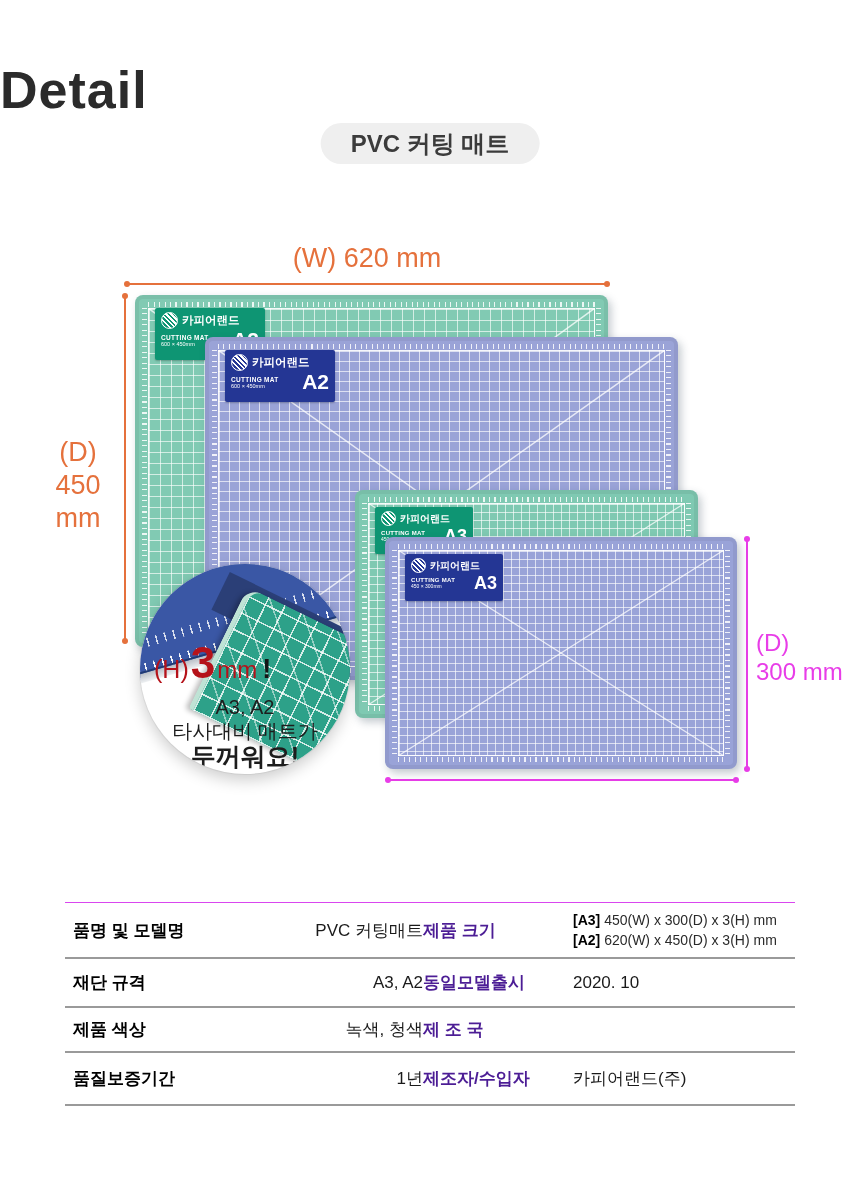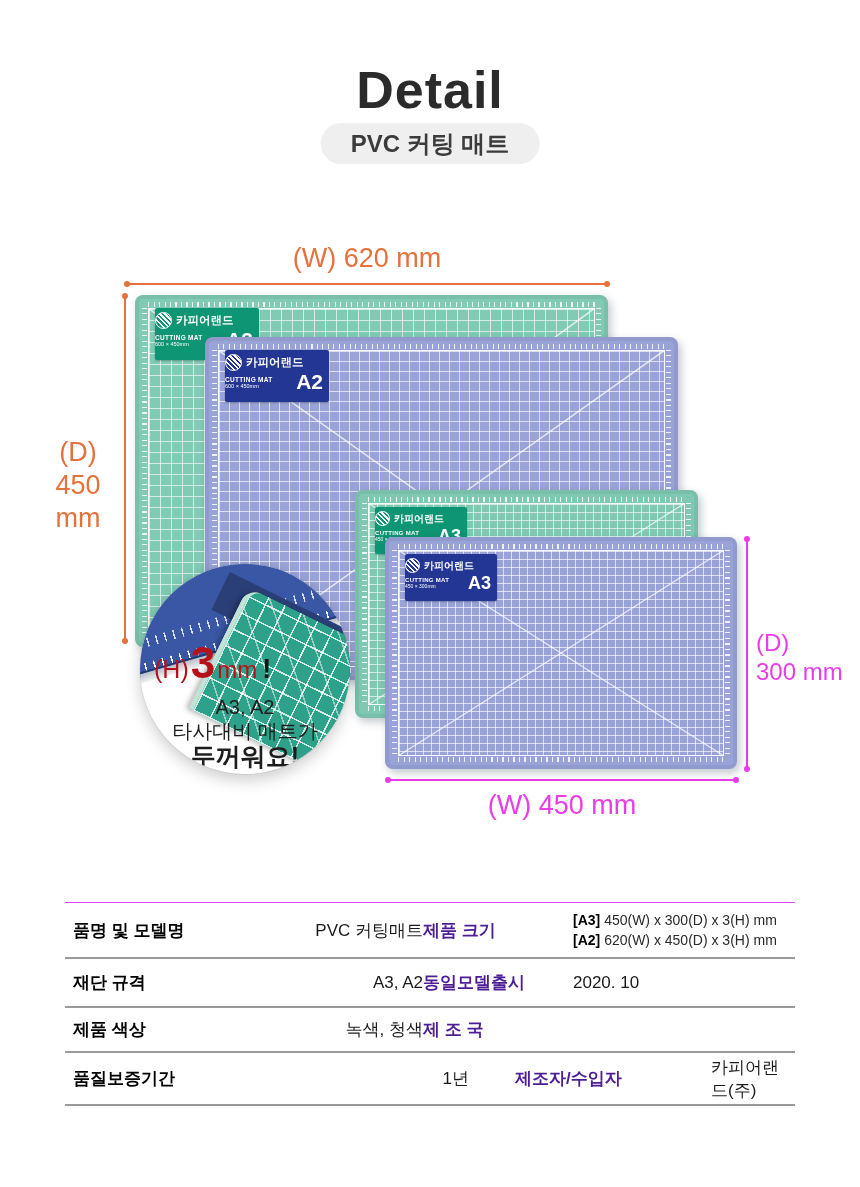--- a/index.html
+++ b/index.html
@@ -1,20 +1,20 @@
 <!DOCTYPE html>
 <html style="--c-orange: #e5713c; --c-magenta: #e83de8; --c-red: #b5121a; --c-title: #2b2b2b; --c-pill: #efefef;"><head>
 <meta charset="utf-8">
 <style>
   html,body{margin:0;padding:0;background:#fff;}
   .canvas{position:relative;width:860px;height:1187px;margin:0 auto;background:#fff;
           font-family:"Liberation Sans",sans-serif;overflow:hidden;}
 
   
-  .page-title{position:absolute;top:60px;left:0;width:100%;text-align:center;
+  .page-title{position:absolute;top:60px;left:0;width:100%;
               font-size:52px;font-weight:bold;letter-spacing:1px;color:var(--c-title);}
   .pill{position:absolute;top:123px;left:50%;transform:translateX(-50%);
         background:var(--c-pill);border-radius:21px;height:41px;line-height:41px;
         padding:0 30px;font-size:24px;font-weight:bold;color:#3b3b3b;white-space:nowrap;}
 
   
   .dim-text{position:absolute;line-height:1.22;}
   .dim-orange{color:var(--c-orange);}
   .dim-magenta{color:var(--c-magenta);}
   .dim-top-text{top:242px;left:217px;width:300px;text-align:center;font-size:27px;}
@@ -46,21 +46,21 @@
          repeating-linear-gradient(to bottom, rgba(255,255,255,.65) 0 1px, transparent 1px var(--cell));}
   .mat svg.diag{position:absolute;inset:13px;width:calc(100% - 26px);height:calc(100% - 26px);}
   .tick{position:absolute;}
   .tick.t,.tick.b{left:13px;right:13px;height:5px;
        background:repeating-linear-gradient(to right, rgba(255,255,255,.85) 0 1px, transparent 1px 5.5px);}
   .tick.l,.tick.r{top:13px;bottom:13px;width:5px;
        background:repeating-linear-gradient(to bottom, rgba(255,255,255,.85) 0 1px, transparent 1px 5.5px);}
   .tick.t{top:7px;} .tick.b{bottom:7px;} .tick.l{left:7px;} .tick.r{right:7px;}
 
   .badge{position:absolute;background:var(--badge);color:#fff;border-radius:2px;
-         padding:4px 6px 3px 0;box-shadow:0 1px 2px rgba(0,0,0,.25);}
+         padding:4px 6px 3px 6px;box-shadow:0 1px 2px rgba(0,0,0,.25);}
   .badge-row1{display:flex;align-items:center;gap:4px;}
   .badge-logo{display:inline-block;border-radius:50%;background:
         repeating-linear-gradient(45deg, var(--badge) 0 1.5px, #fff 1.5px 3.5px);
         border:1px solid #fff;}
   .badge-row2{display:flex;align-items:center;margin-top:2px;}
   .badge-mid{display:flex;flex-direction:column;}
   .badge-product{font-weight:bold;letter-spacing:.3px;}
   .badge-size{margin-left:auto;font-weight:bold;line-height:.9;}
   .badge.sz-a2{width:98px;height:45px;left:20px;top:13px;}
   .badge.sz-a2 .badge-logo{width:15px;height:15px;}
@@ -110,21 +110,21 @@
   .h-mark{font-size:27px;font-weight:bold;color:#151515;margin-left:3px;}
   .c-line{position:absolute;left:0;width:100%;text-align:center;color:#1d1d1d;}
   .c-line1{top:132px;font-size:20px;}
   .c-line2{top:154px;font-size:20px;}
   .c-line3{top:176px;font-size:25px;font-weight:bold;}
 
   
   .spec{position:absolute;left:65px;top:902px;width:730px;border-top:1px solid #d946ef;z-index:7;}
   .spec-row{display:flex;align-items:center;border-bottom:2px solid #9a9a9a;}
   .spec-row.r0{min-height:54px;} .spec-row.r1{min-height:47px;}
-  .spec-row.r2{min-height:43px;} .spec-row.r3{min-height:51px;gap:46px;}
+  .spec-row.r2{min-height:43px;} .spec-row.r3{min-height:51px;}
   .cell{box-sizing:border-box;}
   .cell.lab{width:148px;padding-left:8px;font-size:17px;font-weight:bold;color:#000;}
   .cell.val{width:210px;font-size:17px;color:#1a1a1a;text-align:right;}
   .cell.lab2{width:150px;font-size:17px;font-weight:bold;color:#4c1d95;}
   .cell.val2{flex:1;font-size:17px;color:#1a1a1a;}
   .cell.val2.small{font-size:14px;line-height:1.45;color:#2a2a2a;}
   .cell.val2.small b{font-weight:bold;color:#000;}
 </style>
 </head>
 <body>
@@ -143,21 +143,20 @@
   </div>
   <div class="dim-line v orange line-left"></div>
 
   <div class="dim-text dim-magenta dim-right-text">
     <div>(D)</div>
     <div>300 mm</div>
   </div>
   <div class="dim-line v magenta line-right"></div>
 
   <div class="dim-line h magenta line-bottom"></div>
-  <div class="dim-text dim-magenta dim-bottom-text">(W) 450 mm</div>
 
   <div class="mat" id="mat-green-a2" style="--mat: #81cab3; --badge: #0e9573;">
     <div class="mat-grid"></div>
     <svg class="diag" viewBox="0 0 100 100" preserveAspectRatio="none">
       <line x1="0" y1="0" x2="100" y2="100" stroke="rgba(255,255,255,.75)" stroke-width=".4"></line>
       <line x1="100" y1="0" x2="0" y2="100" stroke="rgba(255,255,255,.75)" stroke-width=".4"></line>
     </svg>
     <div class="tick t"></div>
     <div class="tick b"></div>
     <div class="tick l"></div>

